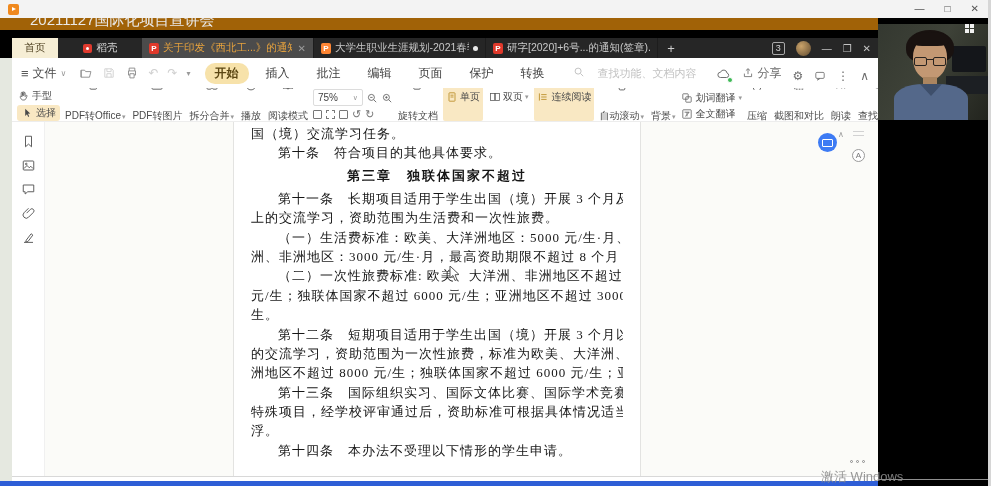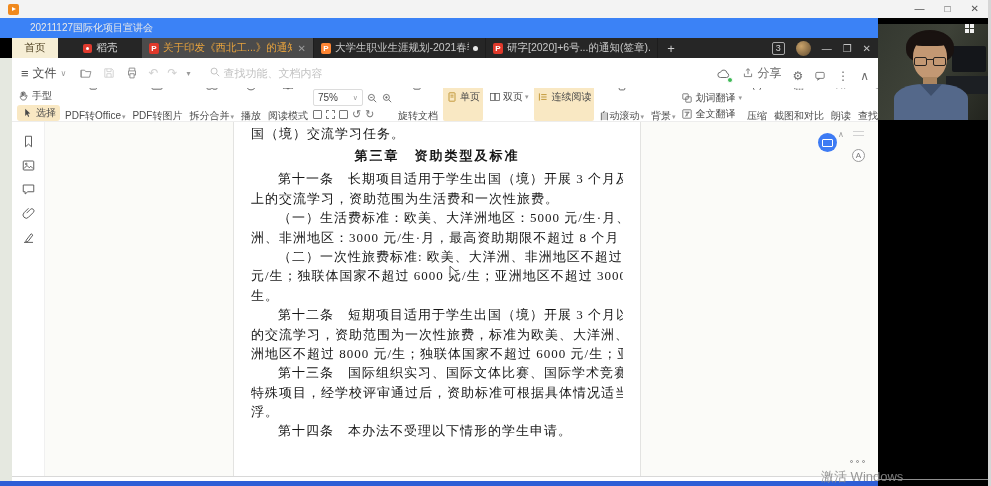--- a/index.html
+++ b/index.html
@@ -10,22 +10,22 @@
 
 .titlebar{position:absolute;left:0;top:0;width:991px;height:18px;background:#f3f3f3;
   display:flex;align-items:center;z-index:20}
 .app-ico{width:11px;height:11px;border-radius:2px;background:#f0891e;margin-left:8px;position:relative;flex:none}
 .app-ico:after{content:"";position:absolute;left:4px;top:3px;border-left:4px solid #fff;
   border-top:2.5px solid transparent;border-bottom:2.5px solid transparent}
 .win-ctrls{margin-left:auto;display:flex;gap:20px;margin-right:12px;color:#555;font-size:10px;align-items:center}
 .win-ctrls span{line-height:18px}
 
 
-.video-title{position:absolute;left:0;top:18px;width:991px;height:20px;background:#3b82f6;
-  color:#e9e9e9;font-size:10px;line-height:20px;padding-left:30px;z-index:5}
+.video-title{position:absolute;left:0;top:10px;width:991px;height:20px;background:#a16207;
+  color:#e9e9e9;font-size:15px;line-height:20px;padding-left:30px;z-index:5}
 
 .left-strip{position:absolute;left:0;top:58px;width:12px;height:423px;background:#e5e8e0;z-index:4}
 
 
 .wps{position:absolute;left:12px;top:38px;width:866px;height:443px;background:#fff;z-index:6}
 
 
 .tabbar{position:absolute;left:0;top:0;width:866px;height:20px;background:#262626;
   display:flex;align-items:stretch;font-size:10.5px}
 .home-tab{width:46px;background:#f6eed5;color:#4a3c1c;display:flex;align-items:center;justify-content:center;flex:none}
@@ -54,21 +54,21 @@
   display:flex;align-items:center;font-size:12px;color:#3e3e3e;padding:0 9px}
 .file-btn{display:flex;align-items:center;gap:4px;color:#4a4a4a}
 .ham{font-size:13px;color:#5a5a5a}
 .carets{font-size:8px;color:#9a9a9a}
 .qat{display:flex;gap:9px;margin-left:13px;align-items:center;color:#8a8a8a}
 .qat .dis{color:#cfcfcf}
 .qat svg.dis{opacity:.4}
 .menu-tabs{display:flex;gap:7px;margin-left:14px;align-items:center}
 .mtab{padding:2px 10px;border-radius:10px;white-space:nowrap}
 .mtab.active{background:#f7e2aa;color:#5c4713;font-weight:bold}
-.search{display:flex;align-items:flex-start;gap:3px;color:#c2c2c2;font-size:11px;margin-left:18px;white-space:nowrap}
+.search{display:flex;align-items:flex-start;gap:13px;color:#c2c2c2;font-size:11px;margin-left:18px;white-space:nowrap}
 .menu-right{margin-left:auto;display:flex;gap:11px;align-items:flex-end;color:#6d6d6d;font-size:12px}
 .share-b{display:flex;gap:3px;align-items:center;white-space:nowrap}
 .gdot{position:absolute;right:-2px;bottom:-1px;width:6px;height:6px;background:#3db954;border-radius:50%;
   border:1px solid #fff}
 .relw{position:relative;display:inline-flex}
 
 
 .ribbon{position:absolute;left:0;top:50px;width:866px;height:34px;border-bottom:1px solid #ededed;
   display:flex;align-items:flex-end;padding:0 5px;gap:3px;font-size:10px;color:#4a4a4a;overflow:hidden}
 .rcol{display:flex;flex-direction:column;justify-content:center;gap:2px;flex:none}
@@ -215,20 +215,29 @@
             <path d="M4 4h10l2 2v10H4z"></path>
             <path d="M7 4v4h6V4M7 16v-5h6v5"></path>
           </svg>
         <svg class="svgi" viewBox="0 0 20 20" fill="none" stroke="#8a8a8a" stroke-width="1.3">
             <path d="M6 7V3h8v4M5 7h10v6h-2M7 13H5V7M7 11h6v6H7z"></path>
           </svg>
         <span class="dis">↶</span>
         <span class="dis">↷</span>
         <span class="carets">▾</span>
       </span>
+      <span class="menu-tabs">
+          <span class="mtab active">开始</span>
+          <span class="mtab">插入</span>
+          <span class="mtab">批注</span>
+          <span class="mtab">编辑</span>
+          <span class="mtab">页面</span>
+          <span class="mtab">保护</span>
+          <span class="mtab">转换</span>
+        </span>
       <span class="search">
         <svg class="svgs" viewBox="0 0 20 20" fill="none" stroke="#c0c0c0" stroke-width="1.6">
             <circle cx="8.5" cy="8.5" r="5"></circle>
             <path d="M12.5 12.5L17 17"></path>
           </svg>
         <span>查找功能、文档内容</span>
       </span>
       <span class="menu-right">
         <span class="relw">
           <svg class="svgb" viewBox="0 0 20 20" fill="none" stroke="#6d6d6d" stroke-width="1.3">
@@ -464,21 +473,22 @@
         <svg class="svgb" viewBox="0 0 20 20" fill="none" stroke="#5a5a5a" stroke-width="1.3">
             <path d="M7.5 9.5l5-5a2.8 2.8 0 014 4l-6.5 6.5a4.2 4.2 0 01-6-6l6-6"></path>
           </svg>
         <svg class="svgb" viewBox="0 0 20 20" fill="none" stroke="#5a5a5a" stroke-width="1.3">
             <path d="M4 16.5h12M7 13.5l6.5-8.5 2.3 1.8-6.5 8.5-3 .8z"></path>
           </svg>
       </div>
 
       <div class="pdf-page">
           <div class="dline cont-end">国（境）交流学习任务。</div>
-          <div class="dline heading">第三章　资助类型及标准</div>
+          <div class="dline para-end">第十条　符合项目的其他具体要求。</div>
+          <div class="dline heading">第三章　独联体国家不超过</div>
           <div class="dline para">第十一条　长期项目适用于学生出国（境）开展 3 个月及以</div>
           <div class="dline cont-end">上的交流学习，资助范围为生活费和一次性旅费。</div>
           <div class="dline para">（一）生活费标准：欧美、大洋洲地区：5000 元/生·月、亚</div>
           <div class="dline cont">洲、非洲地区：3000 元/生·月，最高资助期限不超过 8 个月；</div>
           <div class="dline para">（二）一次性旅费标准: 欧美、大洋洲、非洲地区不超过 8000</div>
           <div class="dline cont">元/生；独联体国家不超过 6000 元/生；亚洲地区不超过 3000 元/</div>
           <div class="dline cont-end">生。</div>
           <div class="dline para">第十二条　短期项目适用于学生出国（境）开展 3 个月以内</div>
           <div class="dline cont">的交流学习，资助范围为一次性旅费，标准为欧美、大洋洲、非</div>
           <div class="dline cont">洲地区不超过 8000 元/生；独联体国家不超过 6000 元/生；亚洲</div>

